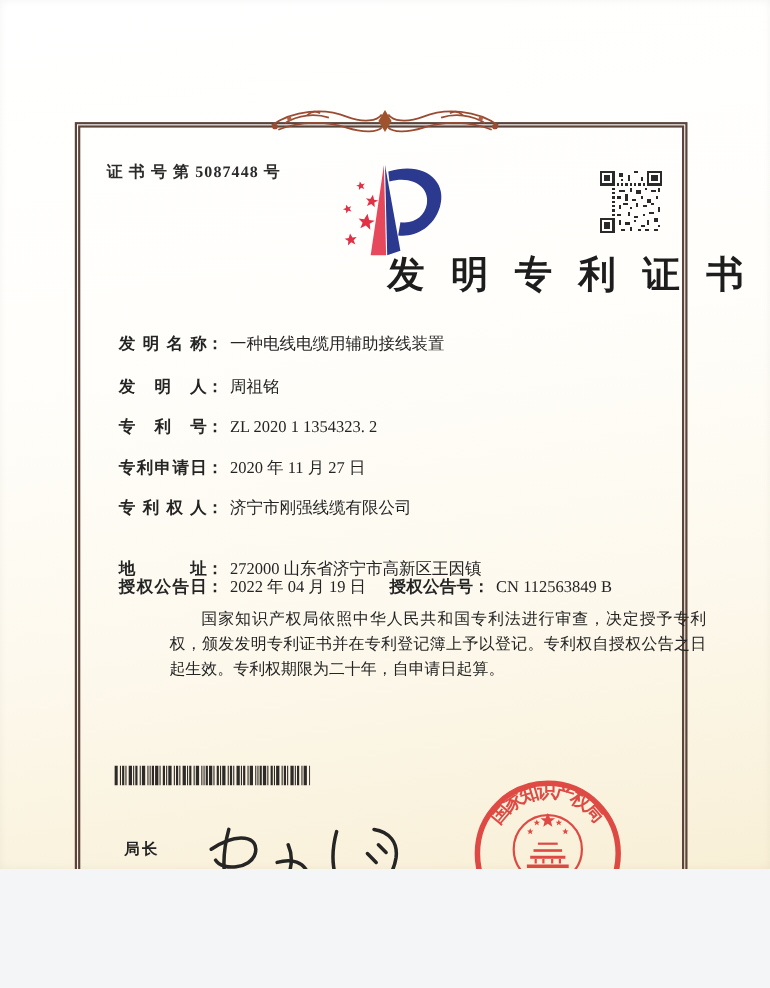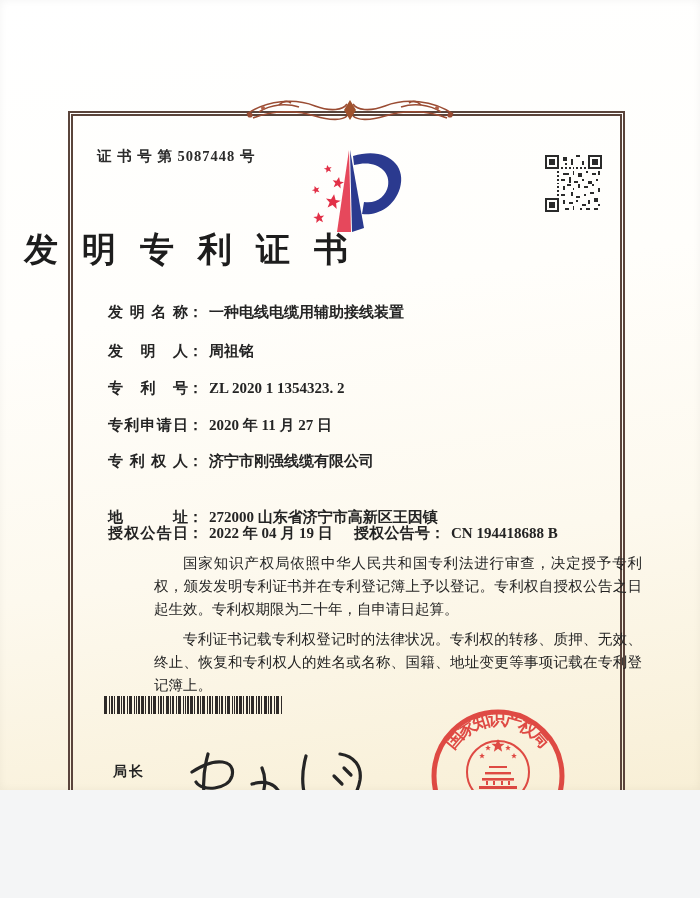--- a/index.html
+++ b/index.html
@@ -11,26 +11,26 @@
   }
   .frame{
     position:absolute;left:68px;top:111px;width:547px;height:750px;
     border:5px double #5a443b;
   }
   .ornament{position:absolute;}
   .ornament.br{transform:scaleX(-1);}
   .certno{position:absolute;left:97px;top:147px;font-size:14.5px;font-weight:600;letter-spacing:1px;color:#2b2b2b;}
   .logo{position:absolute;left:286px;top:146px;}
   .qr{position:absolute;left:545px;top:155px;}
-  .title{position:absolute;left:0;top:227px;width:700px;margin:0;text-align:left;
+  .title{position:absolute;left:0;top:227px;width:700px;margin:0;text-align:right;
     font-size:34px;font-weight:700;letter-spacing:24px;text-indent:24px;color:#1d1d1d;}
   .frow{position:absolute;left:108px;white-space:nowrap;font-size:15px;color:#242424;}
   .jlabel{display:inline-block;width:80px;font-weight:700;text-align:justify;text-align-last:justify;}
   .colon{font-weight:700;}
-  .fvalue{margin-left:6px;font-weight:700;}
+  .fvalue{margin-left:6px;font-weight:400;}
   .pair2{position:absolute;left:246px;top:0;white-space:nowrap;}
   .pair2 .jlabel{width:76px;}
   .paras{position:absolute;left:106px;top:552px;width:488px;font-size:14.5px;line-height:23px;text-align:justify;color:#242424;margin-left:48px;}
   .paras p{margin:0 0 7px 0;text-indent:2em;}
   .barcode{position:absolute;left:104px;top:696px;}
   .signer-title{position:absolute;left:113px;top:763px;font-size:14px;font-weight:700;letter-spacing:2px;}
   .signer-name{position:absolute;left:113px;top:793px;font-size:21px;font-weight:700;letter-spacing:2px;}
   .signature{position:absolute;left:178px;top:742px;}
   .seal{position:absolute;left:420px;top:690px;mix-blend-mode:multiply;}
   .footer{position:absolute;left:0;top:837px;width:700px;font-size:13px;font-weight:700;letter-spacing:1px;color:#2b2b2b;margin-left:16px;}
@@ -134,27 +134,26 @@
   </div>
   <div class="frow" style="top:452px;">
     <span class="jlabel">专利权人</span><span class="colon">：</span><span class="fvalue">济宁市刚强线缆有限公司</span>
   </div>
   <div class="frow" style="top:508px;">
     <span class="jlabel">地址</span><span class="colon">：</span><span class="fvalue">272000 山东省济宁市高新区王因镇</span>
   </div>
   <div class="frow" style="top:524px;">
     <span class="jlabel">授权公告日</span><span class="colon">：</span><span class="fvalue">2022 年 04 月 19 日</span>
     <span class="pair2">
-      <span class="jlabel">授权公告号</span><span class="colon">：</span><span class="fvalue">CN 194418688 B</span>
+      <span class="jlabel">授权公告号</span><span class="colon">：</span><span class="fvalue">CN 112563849 B</span>
     </span>
   </div>
 
   <div class="paras">
     <p>国家知识产权局依照中华人民共和国专利法进行审查，决定授予专利权，颁发发明专利证书并在专利登记簿上予以登记。专利权自授权公告之日起生效。专利权期限为二十年，自申请日起算。</p>
-    <p>专利证书记载专利权登记时的法律状况。专利权的转移、质押、无效、终止、恢复和专利权人的姓名或名称、国籍、地址变更等事项记载在专利登记簿上。</p>
   </div>
 
   <svg class="barcode" width="178" height="18" viewBox="0 0 178 18">
     <line x1="0" y1="9" x2="178" y2="9" stroke="#2e2a28" stroke-width="18" stroke-dasharray="3 2 1 1 2 1 1 2 3 1 1 1 2 2 1 1 3 2 1 1 1 1 2 1 3 1 1 2 2 1 1 1"></line>
   </svg>
 
   <div class="signer-title">局长</div>
   <div class="signer-name">申长雨</div>
 
   <svg class="signature" width="195" height="88" viewBox="0 0 195 88">

